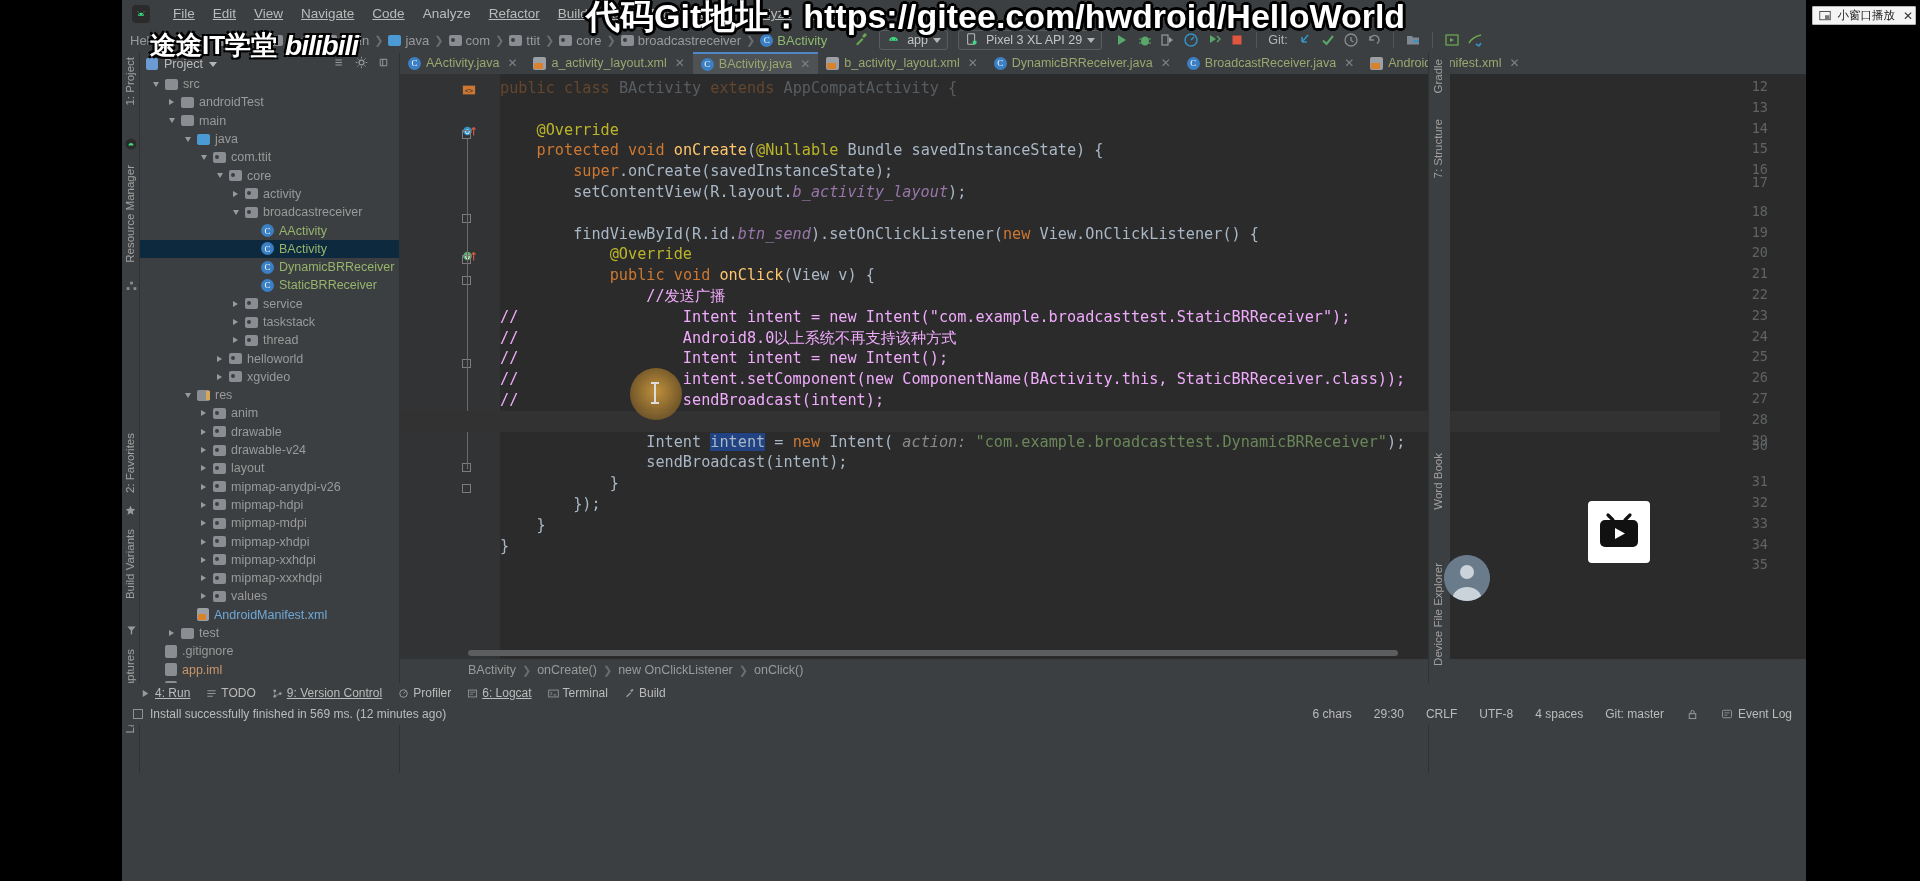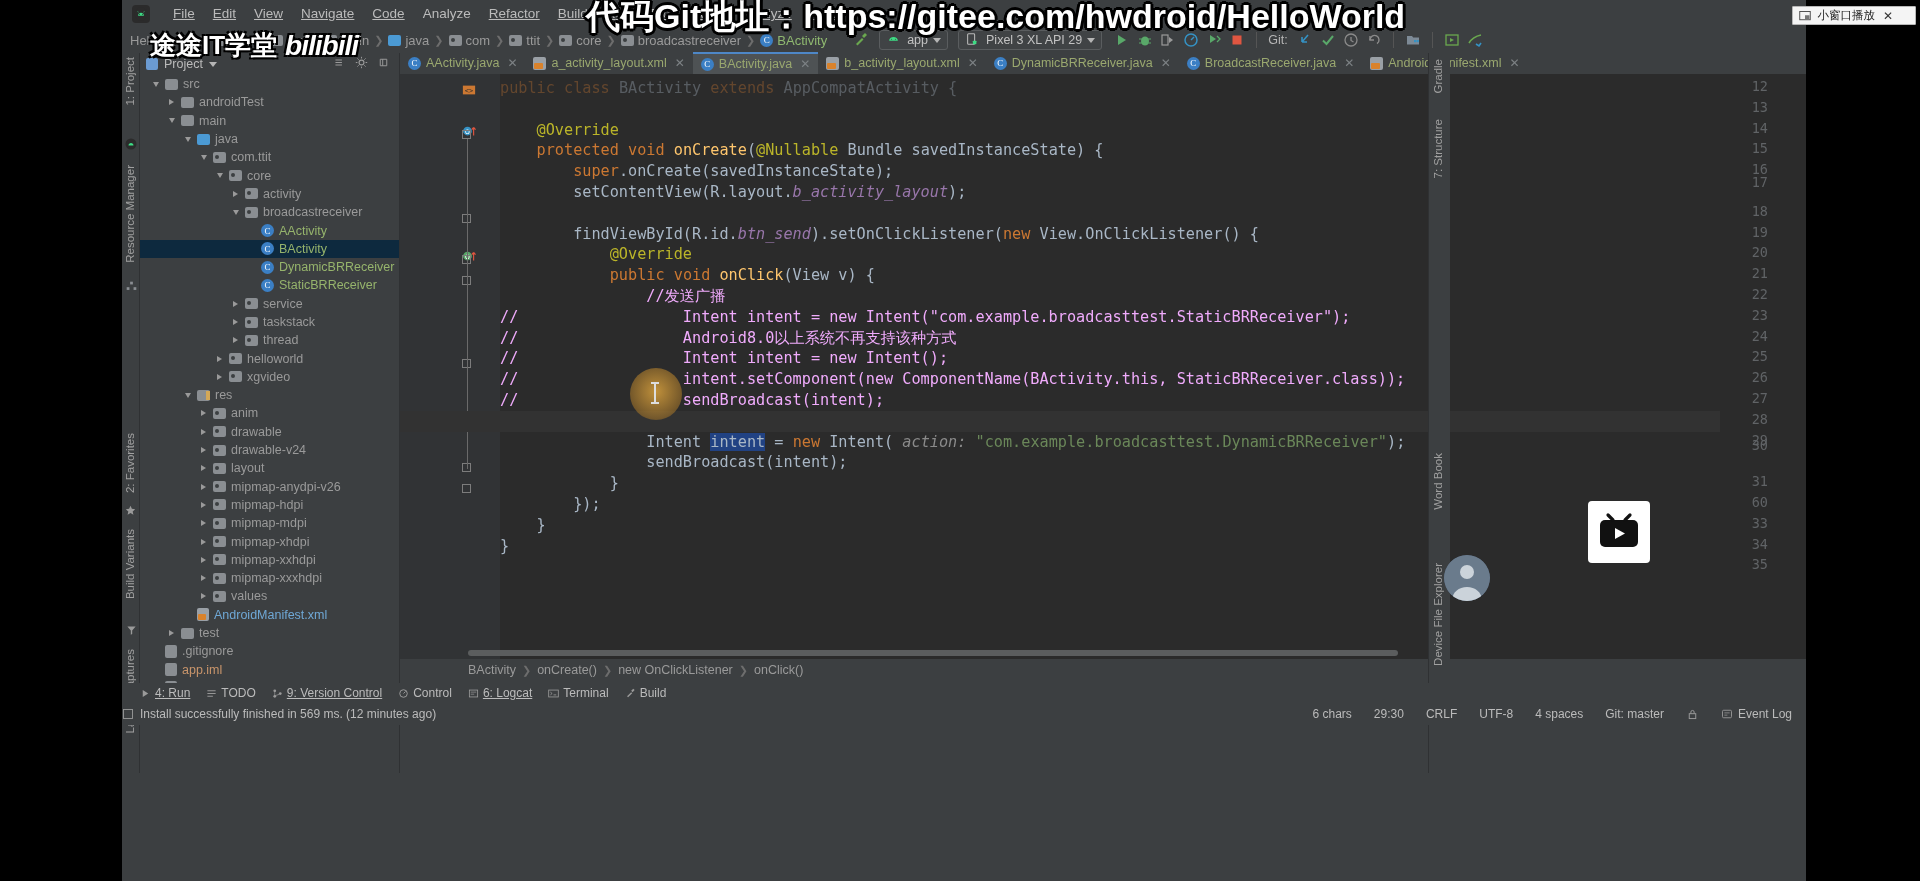--- a/index.html
+++ b/index.html
@@ -190,39 +190,39 @@
     padding-left:18px; font-size:12px; color:#bbbbbb;
   }
   .bb { display:flex; align-items:center; gap:4px; white-space:nowrap; }
   .bb .u { text-decoration:underline; }
 
   
   .statusbar {
     position:absolute; left:122px; top:703px; width:1684px; height:22px;
     background:#3c3f41; display:flex; align-items:center; font-size:12px; color:#bbbbbb;
   }
-  .sb-left { display:flex; align-items:center; gap:6px; }
+  .sb-left { display:flex; align-items:center; gap:6px; padding-left:10px; }
   .sb-right { margin-left:auto; display:flex; align-items:center; gap:22px; padding-right:14px; }
   .evtlog { display:flex; align-items:center; gap:5px; }
 
   
   .overlay-title {
     position:absolute; left:586px; top:-6px; z-index:60;
     font-family:"Liberation Sans", sans-serif; font-weight:bold;
     font-size:34px; color:#ffffff; white-space:nowrap;
     text-shadow: -2px -2px 0 #000, 2px -2px 0 #000, -2px 2px 0 #000, 2px 2px 0 #000,
                  0 3px 0 #000, 3px 0 0 #000, 0 -3px 0 #000, -3px 0 0 #000;
     letter-spacing:0px;
   }
 
   .win-pip {
     position:absolute; right:4px; top:6px; z-index:70;
     height:19px; display:flex; align-items:center; gap:6px;
     background:#f4f4f4; border:1px solid #b7b7b7; color:#222;
-    font-size:11.5px; padding:0 20px 0 6px; border-radius:1px;
+    font-size:11.5px; padding:0 0 0 6px; border-radius:1px;
   }
   .win-pip .pipx { font-size:12px; color:#333; padding:0 2px; }
 
   .bili-logo {
     position:absolute; left:150px; top:28px; z-index:55;
     display:flex; align-items:center; gap:8px;
   }
   .bili-cn {
     font-size:26px; font-weight:bold; color:#ffffff; white-space:nowrap;
     text-shadow:-2px -2px 0 #000,2px -2px 0 #000,-2px 2px 0 #000,2px 2px 0 #000;
@@ -782,21 +782,21 @@
         <div class="lineno" style="top: 212px;">22</div>
         <div class="lineno" style="top: 232.8px;">23</div>
         <div class="lineno" style="top: 253.6px;">24</div>
         <div class="lineno" style="top: 274.4px;">25</div>
         <div class="lineno" style="top: 295.2px;">26</div>
         <div class="lineno" style="top: 316px;">27</div>
         <div class="lineno" style="top: 336.8px;">28</div>
         <div class="lineno" style="top: 357.6px;">29</div>
         <div class="lineno" style="top: 363px;">30</div>
         <div class="lineno" style="top: 399.2px;">31</div>
-        <div class="lineno" style="top: 420px;">60</div>
+        <div class="lineno" style="top: 420px;">32</div>
         <div class="lineno" style="top: 440.8px;">33</div>
         <div class="lineno" style="top: 461.6px;">34</div>
         <div class="lineno" style="top: 482.4px;">35</div>
       </div>
     <div class="code" id="codebody"><div class="cl" style="top: 4px; opacity: 0.35;"><span class="kw">public </span><span class="kw">class </span><span>BActivity </span><span class="kw">extends </span><span>AppCompatActivity {</span></div><div class="cl" style="top: 24.8px;"></div><div class="cl" style="top: 45.6px;"><span class="ann">    @Override</span></div><div class="cl" style="top: 66.4px;"><span class="kw">    protected </span><span class="kw">void </span><span class="fn">onCreate</span><span>(</span><span class="ann">@Nullable </span><span>Bundle savedInstanceState) {</span></div><div class="cl" style="top: 87.2px;"><span>        </span><span class="kw">super</span><span>.onCreate(savedInstanceState);</span></div><div class="cl" style="top: 108px;"><span>        setContentView(R.layout.</span><span class="fld">b_activity_layout</span><span>);</span></div><div class="cl" style="top: 128.8px;"></div><div class="cl" style="top: 149.6px;"><span>        findViewById(R.id.</span><span class="fld">btn_send</span><span>).setOnClickListener(</span><span class="kw">new </span><span>View.OnClickListener() {</span></div><div class="cl" style="top: 170.4px;"><span class="ann">            @Override</span></div><div class="cl" style="top: 191.2px;"><span class="kw">            public </span><span class="kw">void </span><span class="fn">onClick</span><span>(View v) {</span></div><div class="cl" style="top: 212px;"><span class="cmt">                //发送广播</span></div><div class="cl" style="top: 232.8px; padding-left: 0px;"><span class="cmt" style="position: absolute; left: 0px;">//</span><span class="cmt">                    Intent intent = new Intent("com.example.broadcasttest.StaticBRReceiver");</span></div><div class="cl" style="top: 253.6px; padding-left: 0px;"><span class="cmt" style="position: absolute; left: 0px;">//</span><span class="cmt">                    Android8.0以上系统不再支持该种方式</span></div><div class="cl" style="top: 274.4px; padding-left: 0px;"><span class="cmt" style="position: absolute; left: 0px;">//</span><span class="cmt">                    Intent intent = new Intent();</span></div><div class="cl" style="top: 295.2px; padding-left: 0px;"><span class="cmt" style="position: absolute; left: 0px;">//</span><span class="cmt">                    intent.setComponent(new ComponentName(BActivity.this, StaticBRReceiver.class));</span></div><div class="cl" style="top: 316px; padding-left: 0px;"><span class="cmt" style="position: absolute; left: 0px;">//</span><span class="cmt">                    sendBroadcast(intent);</span></div><div class="cl" style="top: 336.8px;"></div><div class="cl" style="top: 357.6px;"><span>                Intent </span><span class="hl">intent</span><span> = </span><span class="kw">new </span><span>Intent( </span><span class="param">action: </span><span class="str">"com.example.broadcasttest.DynamicBRReceiver"</span><span>);</span></div><div class="cl" style="top: 378.4px;"><span>                sendBroadcast(intent);</span></div><div class="cl" style="top: 399.2px;"><span>            }</span></div><div class="cl" style="top: 420px;"><span>        });</span></div><div class="cl" style="top: 440.8px;"><span>    }</span></div><div class="cl" style="top: 461.6px;"><span>}</span></div><div class="cl" style="top: 482.4px;"></div></div>
 
     <div class="stripe" style="top:16px; background:#c9a23a;"></div>
     <div class="stripe" style="top:346px; background:#c9a23a;"></div>
     <div class="stripe" style="top:366px; background:#59a869;"></div>
     <div class="stripe" style="right:2px; top:0px; width:12px; height:8px; background:#59a869;"></div>
@@ -849,21 +849,21 @@
             <circle cx="12" cy="8" r="2" fill="#9a9a9a"></circle>
             <path d="M4 6v6M5 11l6-2" stroke="#9a9a9a" stroke-width="1"></path>
           </svg></span>
       <span class="u">9: Version Control</span>
     </div>
     <div class="bb">
       <span class="ic" style="width:11px;height:11px"><svg width="11" height="11" viewBox="0 0 16 16">
             <circle cx="8" cy="8" r="5.5" fill="none" stroke="#9a9a9a" stroke-width="1.4"></circle>
             <path d="M8 8l3-3" stroke="#9a9a9a" stroke-width="1.4"></path>
           </svg></span>
-      <span>Control</span>
+      <span>Profiler</span>
     </div>
     <div class="bb">
       <span class="ic" style="width:11px;height:11px"><svg width="11" height="11" viewBox="0 0 16 16">
             <rect x="2" y="3" width="12" height="10" fill="none" stroke="#9a9a9a" stroke-width="1.2"></rect>
             <path d="M4 6h8M4 9h5" stroke="#9a9a9a" stroke-width="1"></path>
           </svg></span>
       <span class="u">6: Logcat</span>
     </div>
     <div class="bb">
       <span class="ic" style="width:11px;height:11px"><svg width="11" height="11" viewBox="0 0 16 16">

